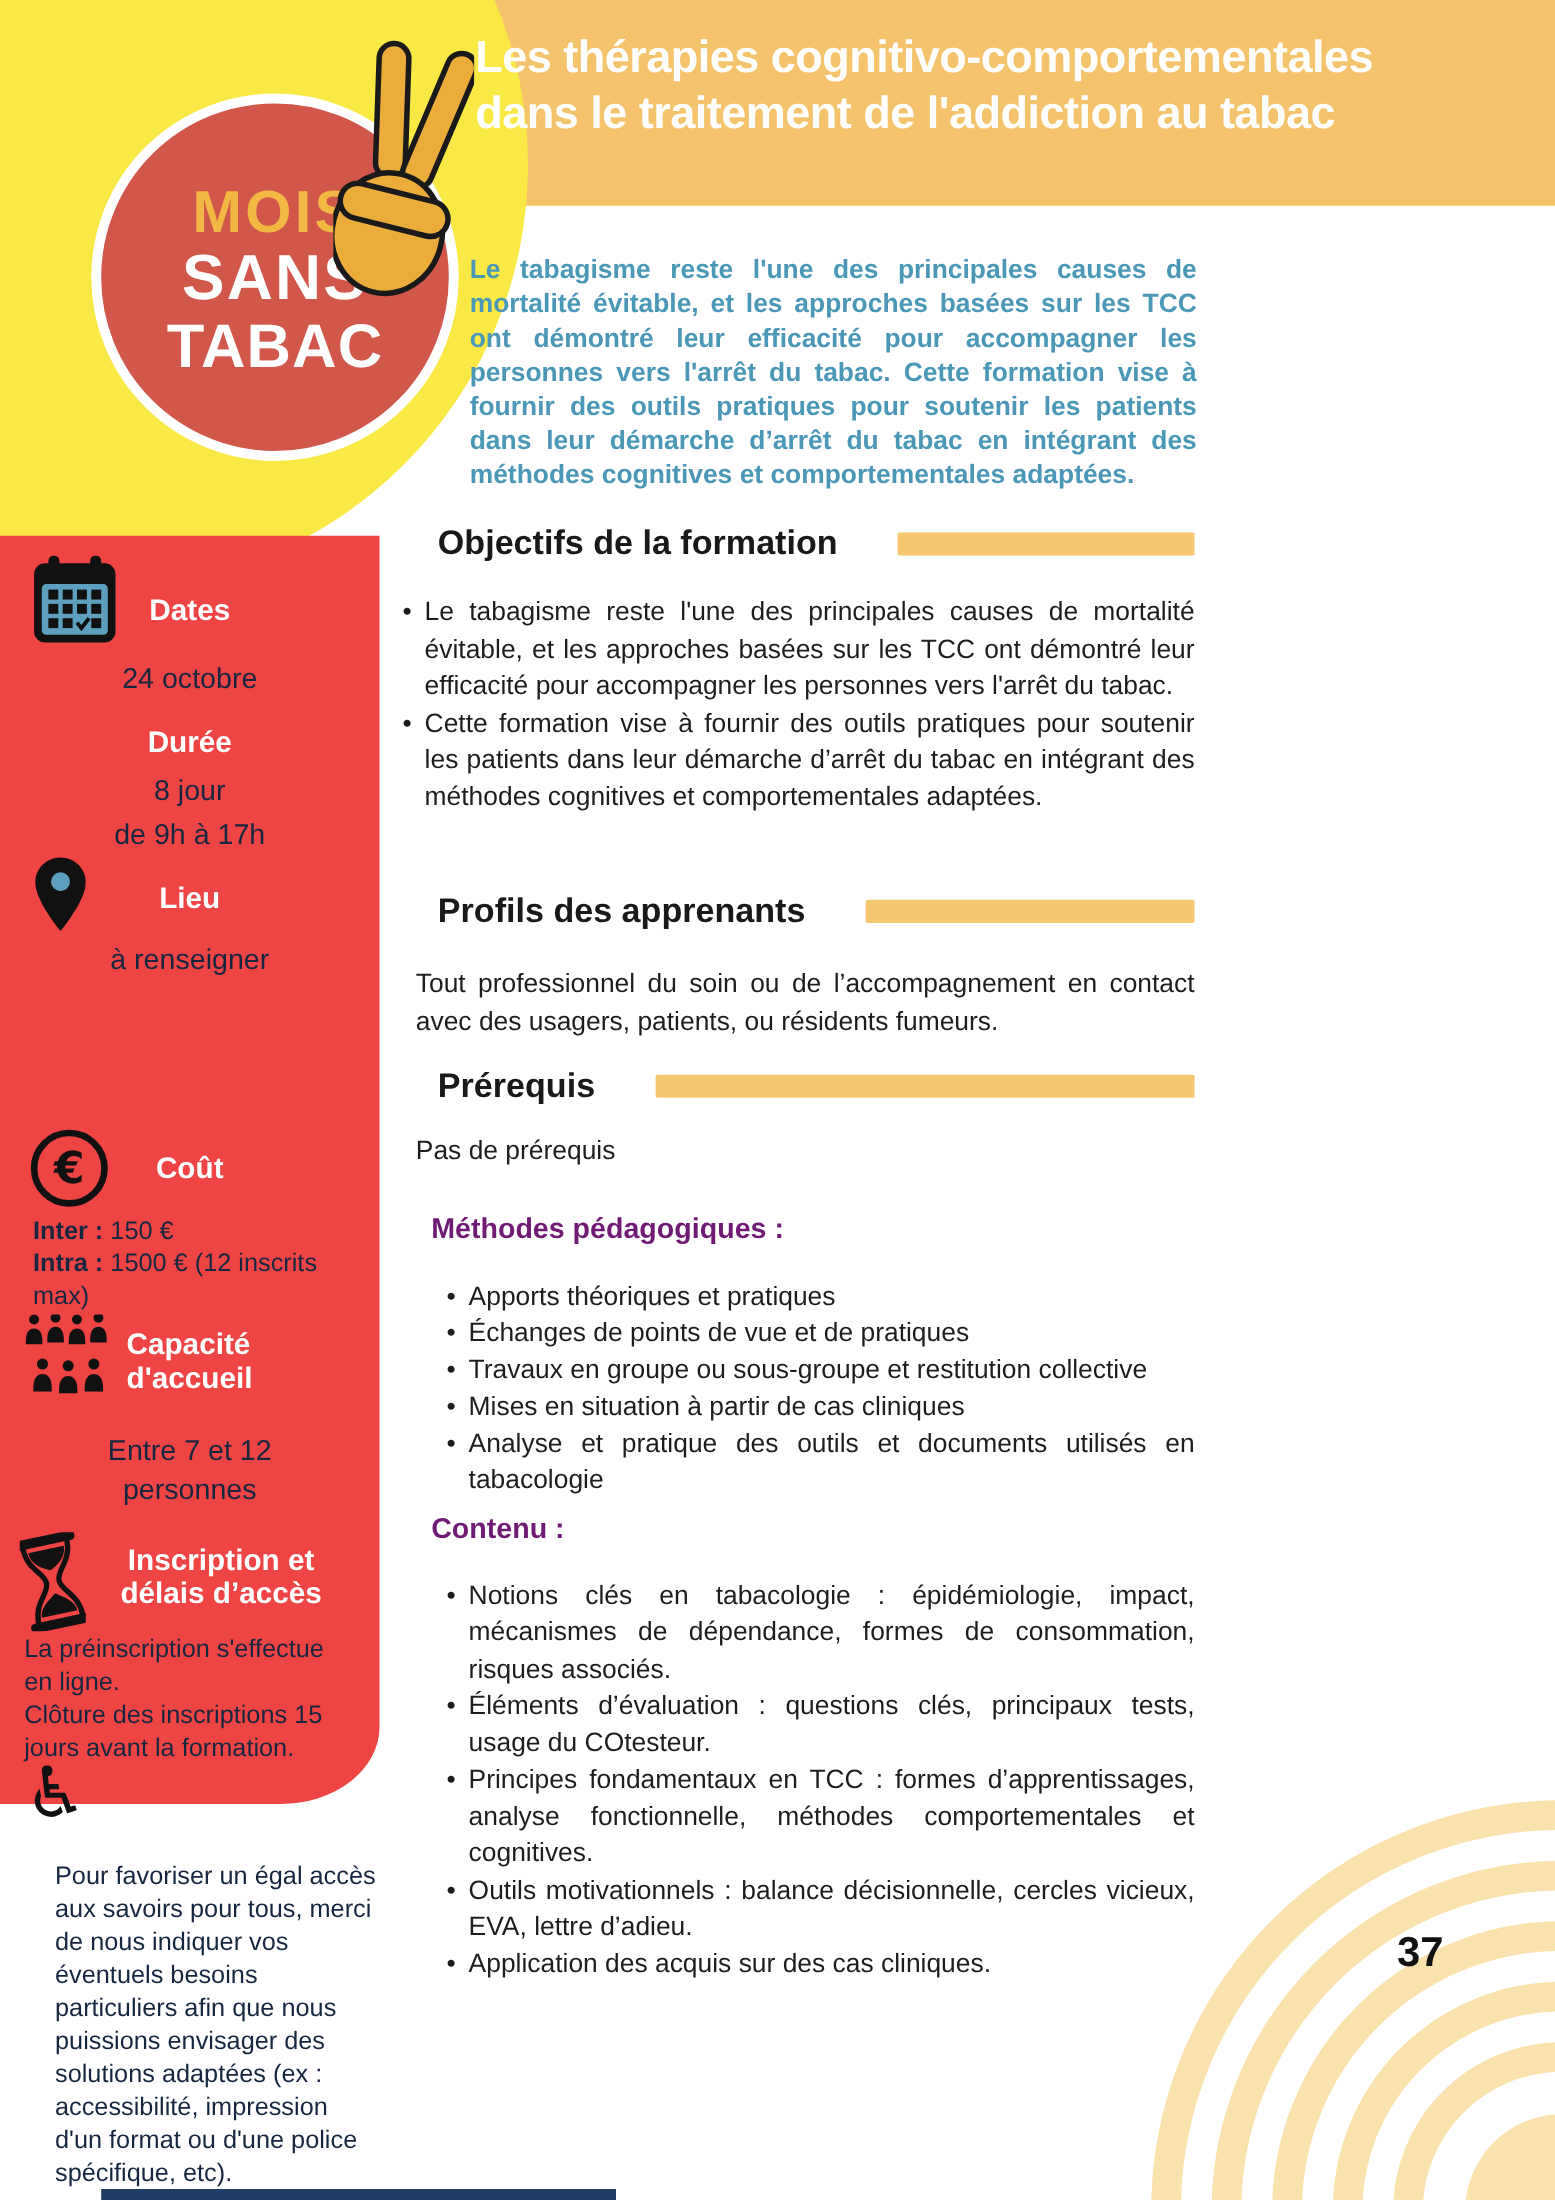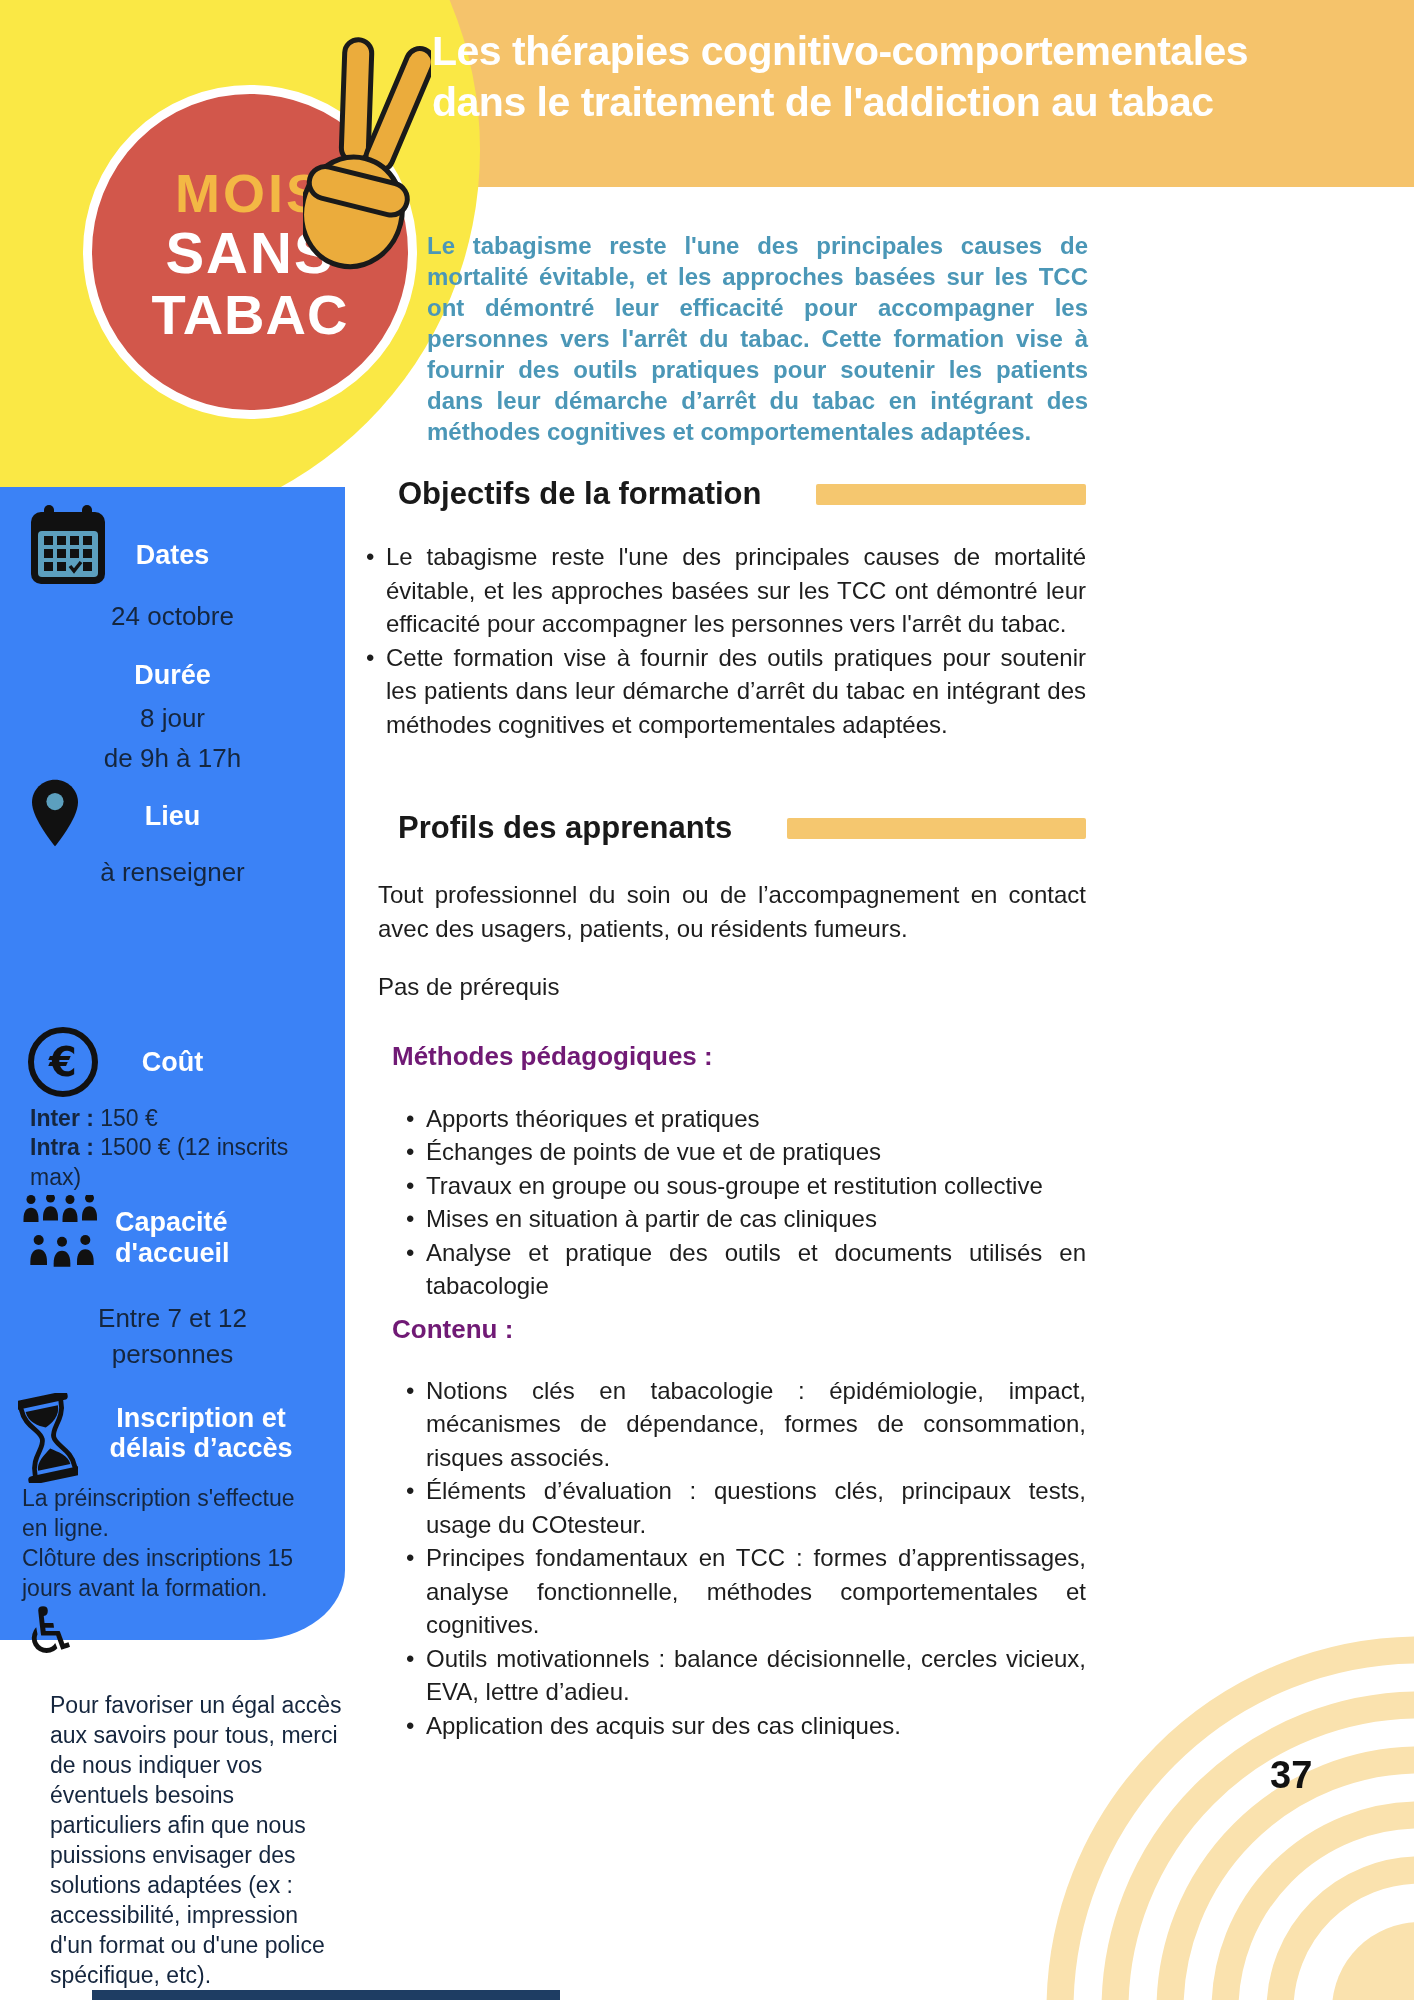--- a/index.html
+++ b/index.html
@@ -17,21 +17,21 @@
              display:flex;flex-direction:column;align-items:center;justify-content:center;padding-top:6px;box-sizing:border-box;}
   .logo-disc .w1{font-size:54px;font-weight:bold;color:#F3B844;letter-spacing:3px;line-height:58px;}
   .logo-disc .w2{font-size:58px;font-weight:bold;color:#ffffff;letter-spacing:2px;line-height:62px;}
   .logo-disc .w3{font-size:56px;font-weight:bold;color:#ffffff;letter-spacing:1px;line-height:62px;}
   .hand{position:absolute;left:303px;top:36px;z-index:4;}
   
   .intro{position:absolute;left:427px;top:230px;width:661px;z-index:2;
          font-size:24px;font-weight:bold;line-height:31px;color:#4B97B7;text-align:justify;}
   
   .navy-strip{position:absolute;left:92px;bottom:0;width:468px;height:10px;background:#1E3D63;z-index:1;}
-  .sidebar{position:absolute;left:0;top:487px;width:345px;height:1153px;background:#3b82f6;z-index:2;
+  .sidebar{position:absolute;left:0;top:487px;width:345px;height:1153px;background:#ef4444;z-index:2;
            border-bottom-right-radius:90px 70px;text-decoration:underline;}
   .sb{position:absolute;}
   .sb-label{font-size:27px;font-weight:bold;color:#ffffff;}
   .sb-center{left:15px;width:315px;text-align:center;}
   .sb-value{font-size:26px;color:#15263E;}
   .sb-small{font-size:23px;line-height:30px;color:#15263E;}
   .sb-small b{font-weight:bold;}
   .euro-circle{width:58px;height:58px;border:6px solid #111;border-radius:50%;
                display:flex;align-items:center;justify-content:center;}
   .euro-circle span{font-size:40px;font-weight:bold;color:#111;font-family:"DejaVu Sans",sans-serif;line-height:1;}
@@ -204,20 +204,24 @@
       <li>Le tabagisme reste l'une des principales causes de mortalité évitable, et les approches basées sur les TCC ont démontré leur efficacité pour accompagner les personnes vers l'arrêt du tabac.</li>
       <li>Cette formation vise à fournir des outils pratiques pour soutenir les patients dans leur démarche d’arrêt du tabac en intégrant des méthodes cognitives et comportementales adaptées.</li>
     </ul>
 
     <h2 class="mt-profils">
       <span>Profils des apprenants</span>
       <span class="bar"></span>
     </h2>
     <p class="mt-profils-p">Tout professionnel du soin ou de l’accompagnement en contact avec des usagers, patients, ou résidents fumeurs.</p>
 
+    <h2 class="mt-prereq">
+      <span>Prérequis</span>
+      <span class="bar"></span>
+    </h2>
     <p class="mt-prereq-p">Pas de prérequis</p>
 
 
     <h3 class="mt-methodes">Méthodes pédagogiques :</h3>
     <ul class="l2 mt-methodes-ul">
       <li>Apports théoriques et pratiques</li>
       <li>Échanges de points de vue et de pratiques</li>
       <li>Travaux en groupe ou sous-groupe et restitution collective</li>
       <li>Mises en situation à partir de cas cliniques</li>
       <li>Analyse et pratique des outils et documents utilisés en tabacologie</li>

